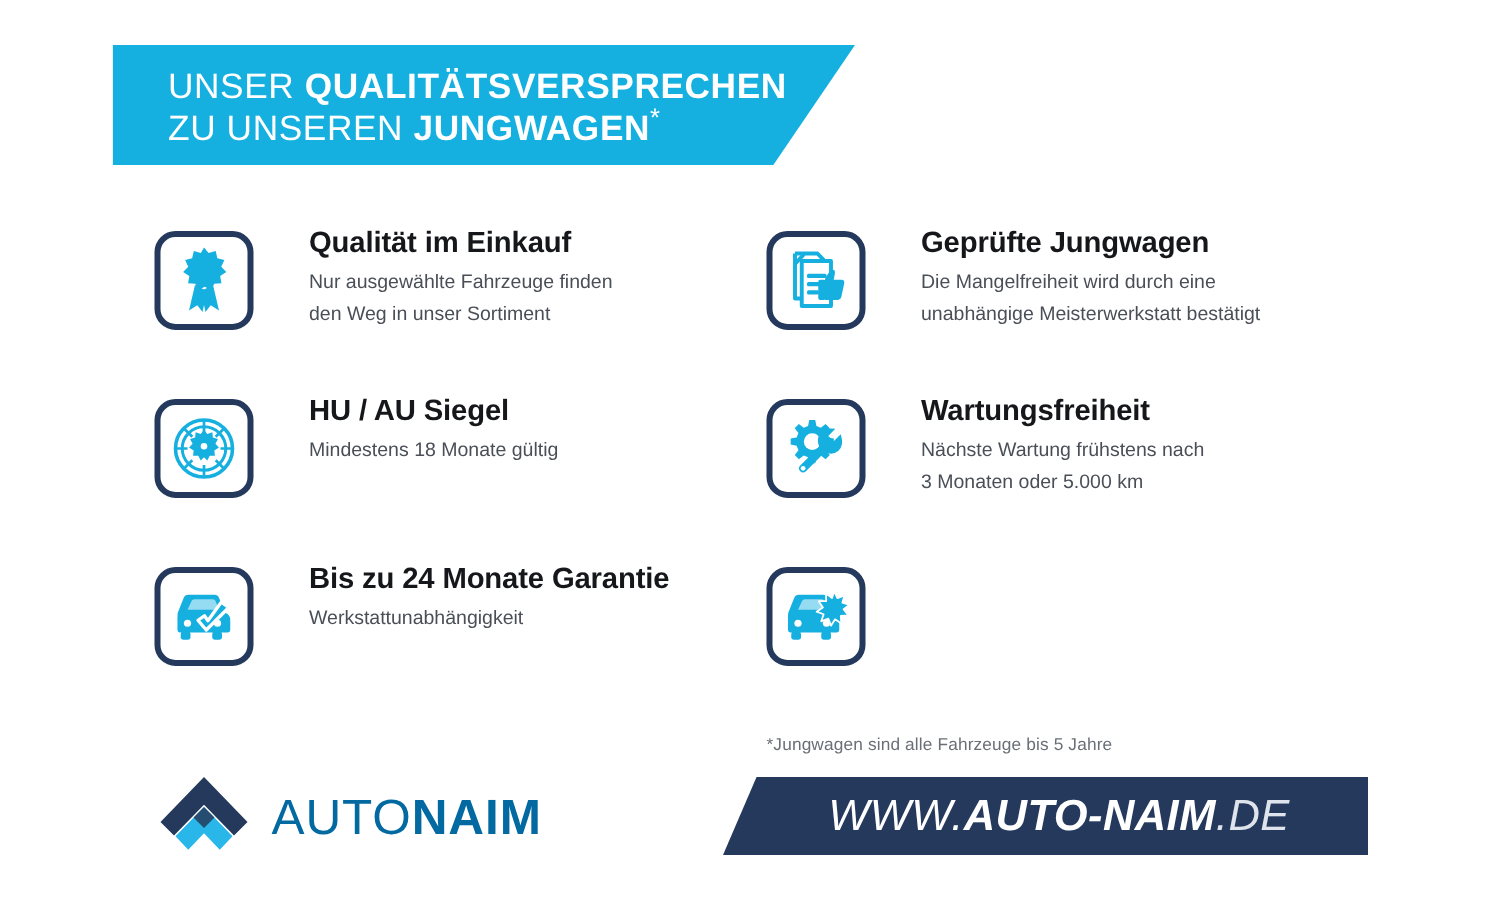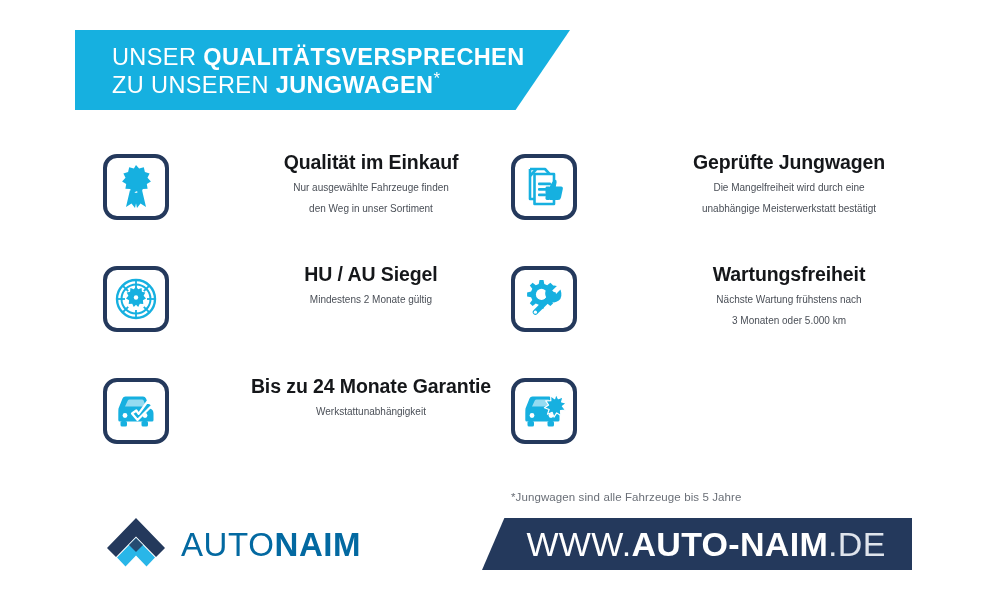--- a/index.html
+++ b/index.html
@@ -77,34 +77,33 @@
     display: flex;
     align-items: center;
     justify-content: center;
   }
   .feature-icon svg { display: block; }
   .feature-text {
     position: absolute;
     left: 103px;
     top: 0;
     width: 330px;
-    text-align: center;
   }
   .col-right .feature-text { width: 350px; }
   .feature-title {
     font-size: 19.5px;
     font-weight: 700;
     color: #15171a;
     line-height: 24px;
     margin: 0 0 4px 0;
     letter-spacing: -0.1px;
     white-space: nowrap;
   }
   .feature-desc {
-    font-size: 10px;
+    font-size: 13px;
     line-height: 20.5px;
     color: #4a4f57;
     font-weight: 400;
   }
 
   
   .footnote {
     position: absolute;
     left: 511px;
     top: 491px;
@@ -143,24 +142,25 @@
     -webkit-clip-path: polygon(5.2% 0, 100% 0, 100% 100%, 0 100%);
     clip-path: polygon(5.2% 0, 100% 0, 100% 100%, 0 100%);
     display: flex;
     align-items: center;
     justify-content: center;
     box-sizing: border-box;
     padding-left: 18px;
   }
   .urlbar-text {
     color: #ffffff;
-    font-size: 34px;
+    font-size: 29px;
     letter-spacing: 0.3px;
     white-space: nowrap;
     font-weight: 400;
+    font-style: italic;
   }
   .urlbar-text .bold { font-weight: 700; }
   .urlbar-text .dim { color: #dfe4ec; }
 </style>
 </head>
 <body>
 
 <div class="banner">
   <div class="banner-line">
     <span>UNSER </span><span class="b">QUALITÄTSVERSPRECHEN</span>
@@ -213,21 +213,21 @@
           <g fill="#16b0e0">
             <path d="M23 10.5 L25.2 13.3 L28.6 12.1 L28.9 15.7 L32.3 16.6 L30.6 19.8 L33 22.4 L29.9 24.3 L30.3 27.9 L26.8 27.8 L25.2 31 L23 28.8 L20.8 31 L19.2 27.8 L15.7 27.9 L16.1 24.3 L13 22.4 L15.4 19.8 L13.7 16.6 L17.1 15.7 L17.4 12.1 L20.8 13.3 Z"></path>
             <circle cx="23" cy="21.5" r="4" fill="#16b0e0"></circle>
           </g>
           <circle cx="23" cy="21.5" r="2.2" fill="#ffffff"></circle>
         </svg>
       </div>
       <div class="feature-text">
         <div class="feature-title">HU / AU Siegel</div>
         <div class="feature-desc">
-          <div>Mindestens 2 Monate gültig</div>
+          <div>Mindestens 18 Monate gültig</div>
         </div>
       </div>
     </div>
 
     <div class="feature">
       <div class="feature-icon">
         <svg width="48" height="38" viewBox="0 0 48 38" aria-hidden="true">
           <g fill="#16b0e0">
             <path d="M6.5 16.5 L10.5 6.5 Q11.3 4.5 13.5 4.5 L31 4.5 Q33.2 4.5 34 6.5 L38 16.5 Q41.5 17.5 41.5 21.5 L41.5 28 Q41.5 29.6 40 29.6 L7.8 29.6 Q6.3 29.6 6.3 28 L6.3 21.5 Q6.3 17.5 6.5 16.5 Z"></path>
             <rect x="8.5" y="29" width="6.5" height="5.5" rx="1.6"></rect>

